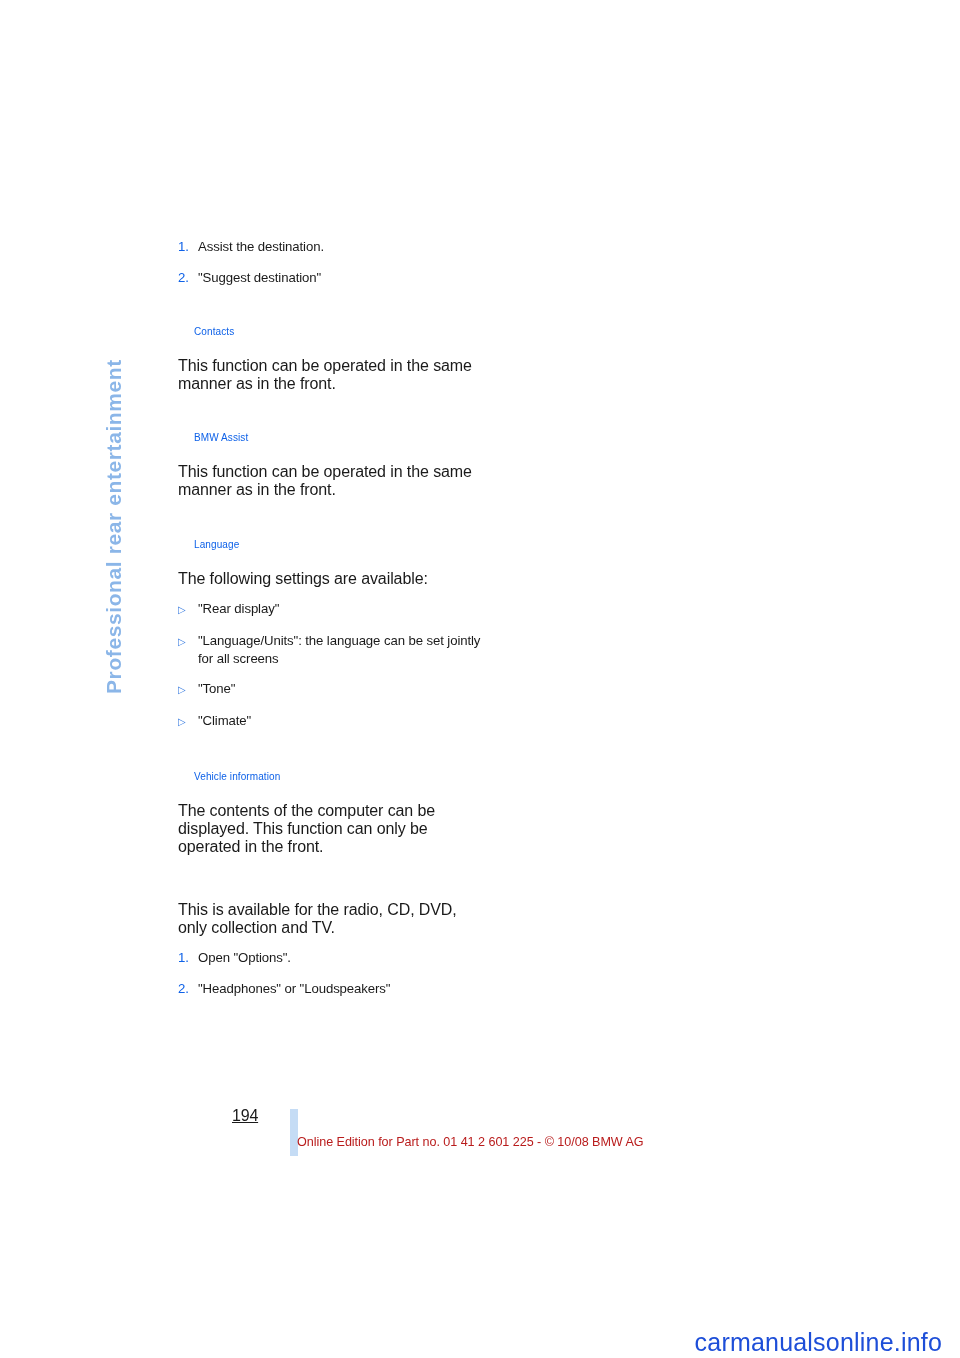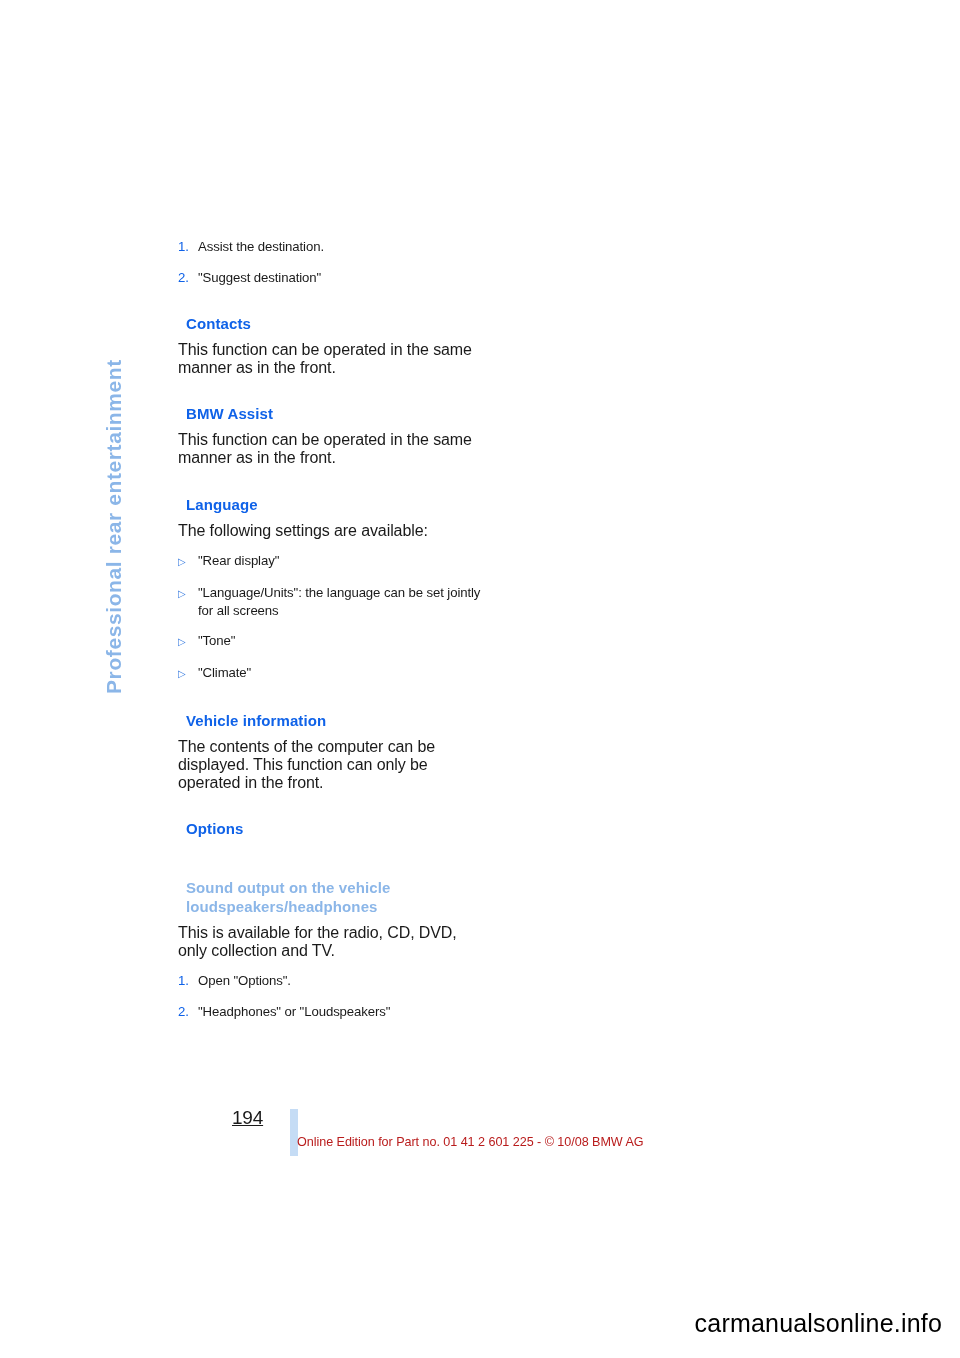--- a/index.html
+++ b/index.html
@@ -45,23 +45,23 @@
 
   
   .content {
     position: absolute;
     left: 178px;
     top: 238px;
     width: 310px;
   }
 
   h2.sec-head {
-    margin: 8px;
-    font-size: 15px;
-    font-weight: bold;
+    margin: 16px;
+    font-size: 10px;
+    font-weight: normal;
     color: #0f62e8;
     letter-spacing: 0.1px;
     line-height: 19px;
   }
   h2.sec-head.light {
     color: #8bb6e8;
   }
 
   p.body-text {
     margin: 2px 0 0 0;
@@ -127,21 +127,21 @@
     position: absolute;
     left: 0;
     top: 1106px;
     width: 960px;
     height: 60px;
   }
   .page-number {
     position: absolute;
     left: 232px;
     top: 1px;
-    font-size: 19px;
+    font-size: 16px;
     color: #1a1a1a;
     letter-spacing: -0.2px;
     text-decoration: underline;
   }
   .footer-rule {
     position: absolute;
     left: 290px;
     top: 3px;
     width: 8px;
     height: 47px;
@@ -154,23 +154,23 @@
     font-size: 12.6px;
     color: #b91c1c;
     letter-spacing: -0.05px;
     white-space: nowrap;
   }
 
   
   .watermark {
     position: absolute;
     right: 18px;
-    bottom: 20px;
+    bottom: 1px;
     font-size: 25px;
-    color: #000000;
+    color: #1d4ed8;
     letter-spacing: 0.2px;
   }
 </style>
 </head>
 <body>
 
 <div class="page">
 
   <div class="side-tab">
     <div class="side-tab-label">Professional rear entertainment</div>
@@ -225,25 +225,23 @@
       </li>
     </ul>
 
     <div class="gap-md"></div>
 
     <h2 class="sec-head">Vehicle information</h2>
     <p class="body-text">The contents of the computer can be displayed. This function can only be operated in the front.</p>
 
     <div class="gap-md"></div>
 
-    <h2 class="sec-head">Options</h2>
 
     <div class="gap-lg"></div>
 
-    <h2 class="sec-head light">Sound output on the vehicle loudspeakers/headphones</h2>
     <p class="body-text">This is available for the radio, CD, DVD, only collection and TV.</p>
 
     <div class="gap-sm"></div>
 
     <ol class="num-list">
       <li>
         <span class="num-marker">1.</span>
         <span class="num-body">Open "Options".</span>
       </li>
       <li>

